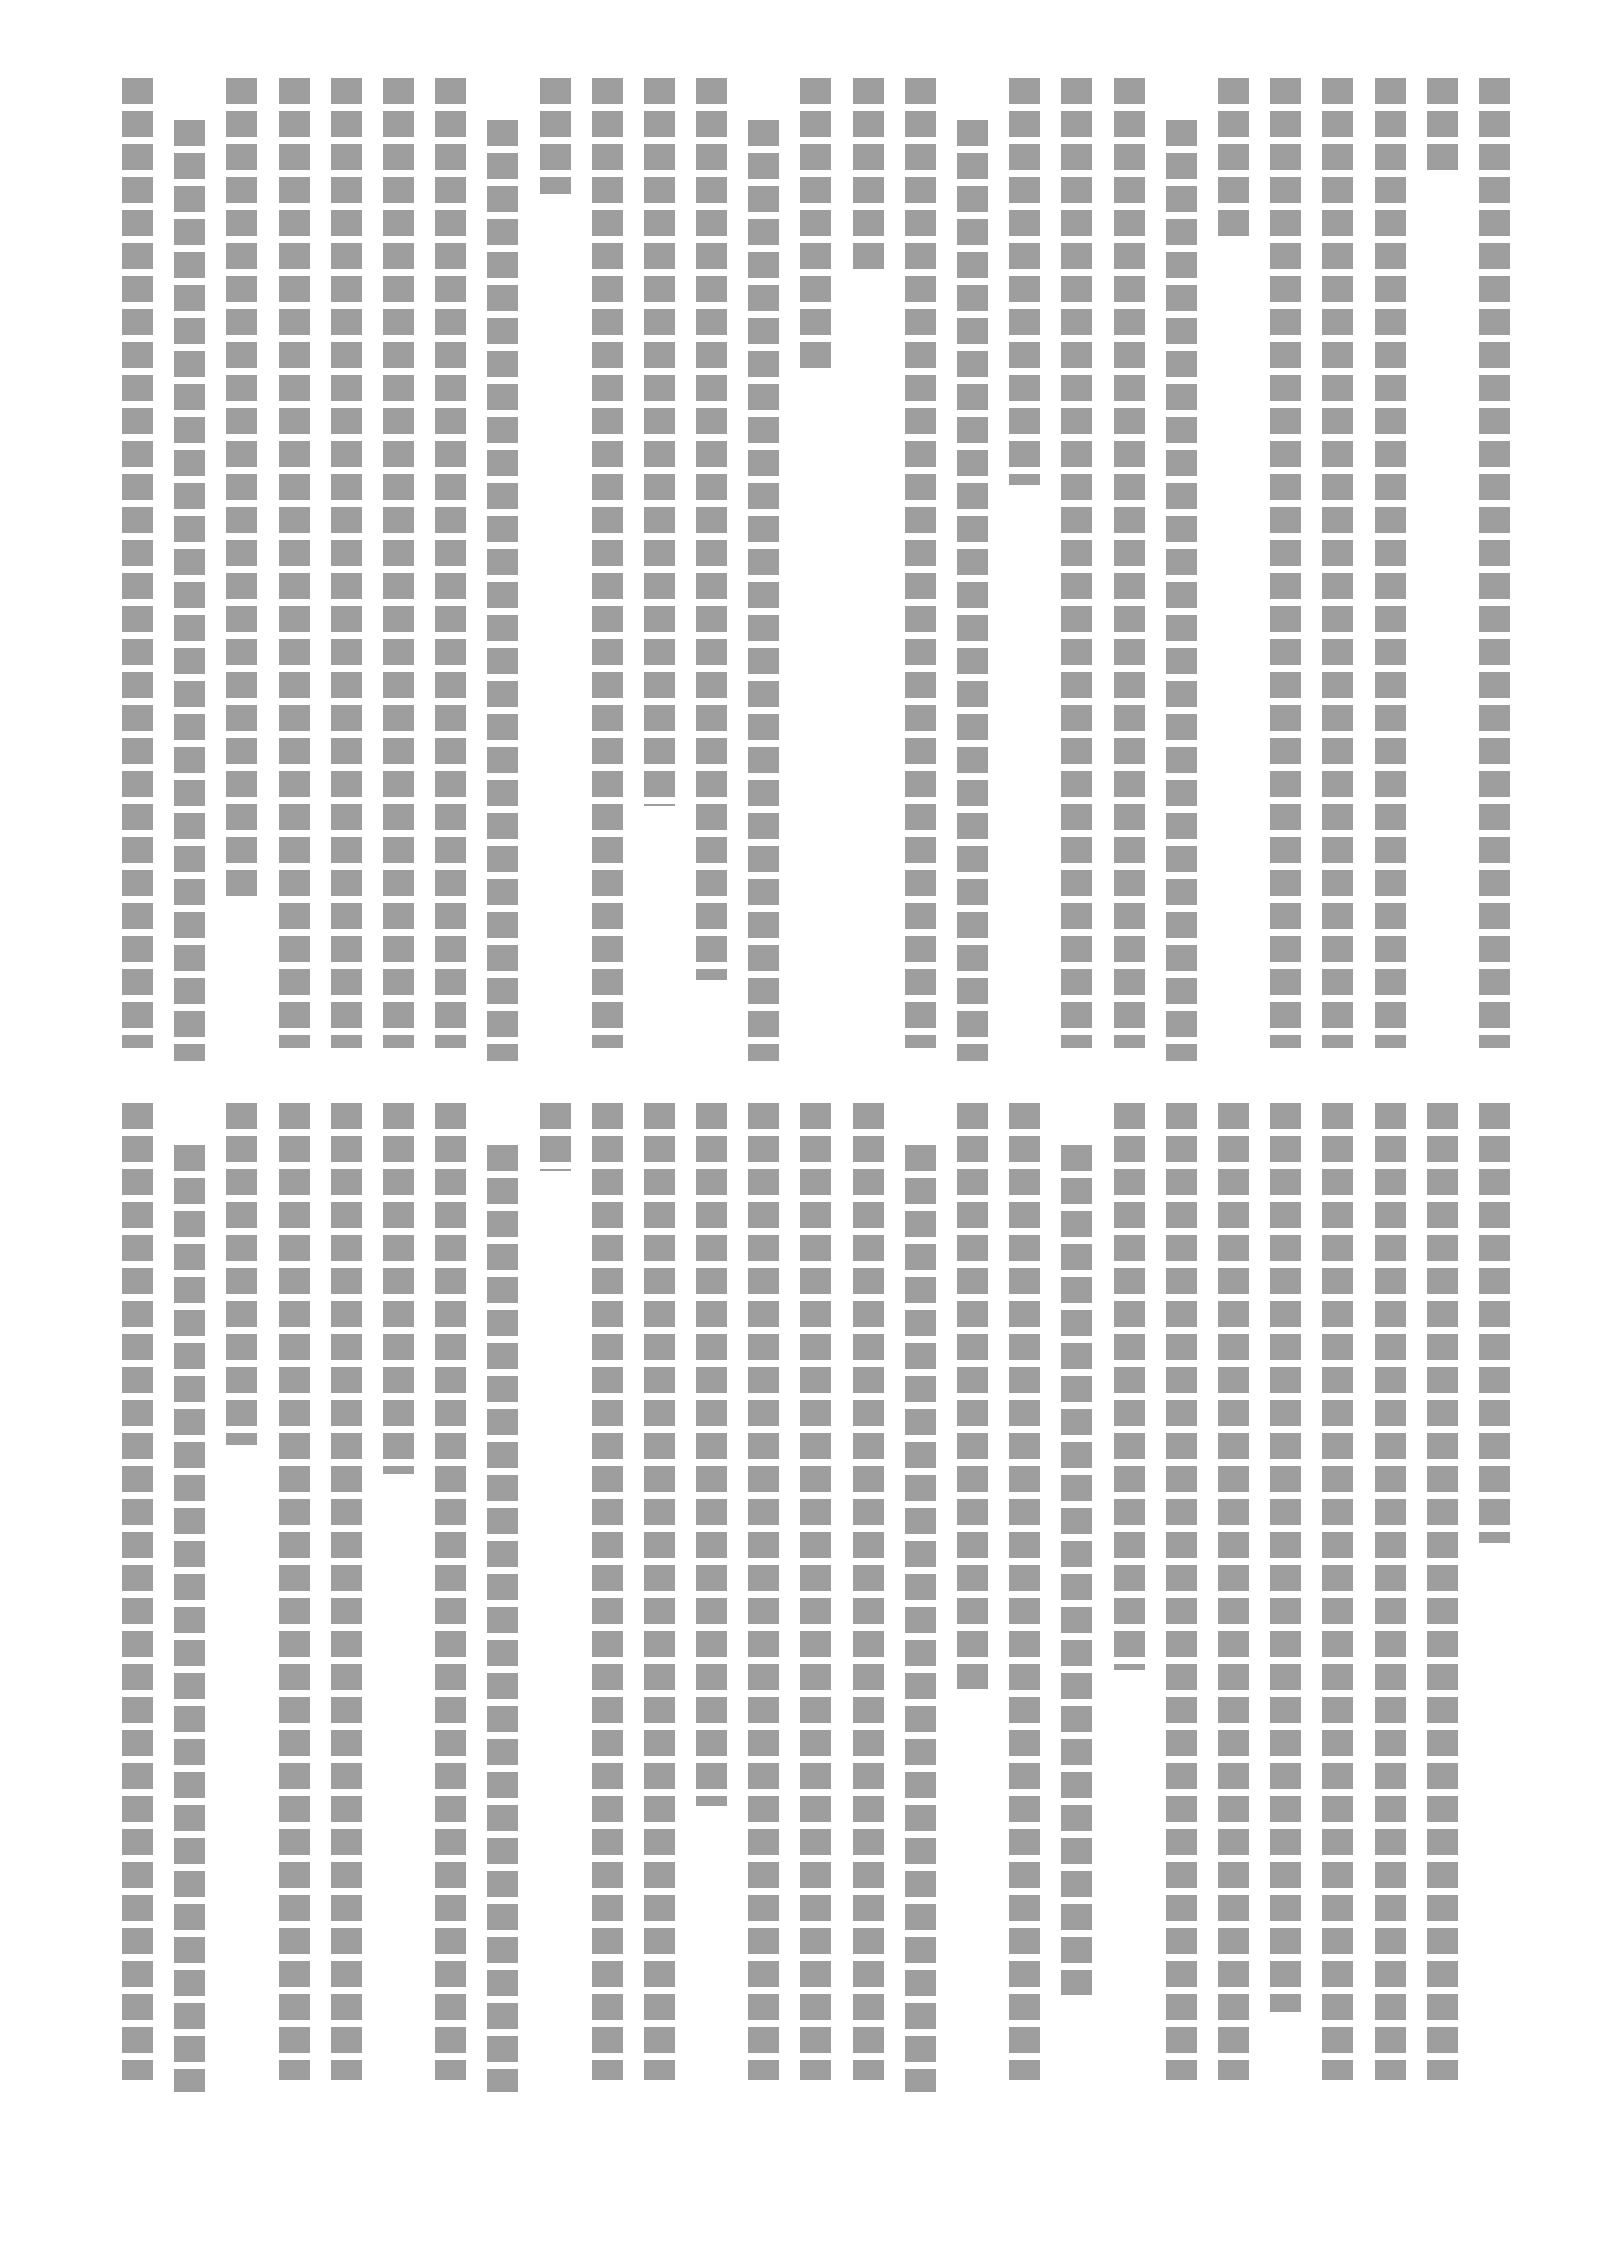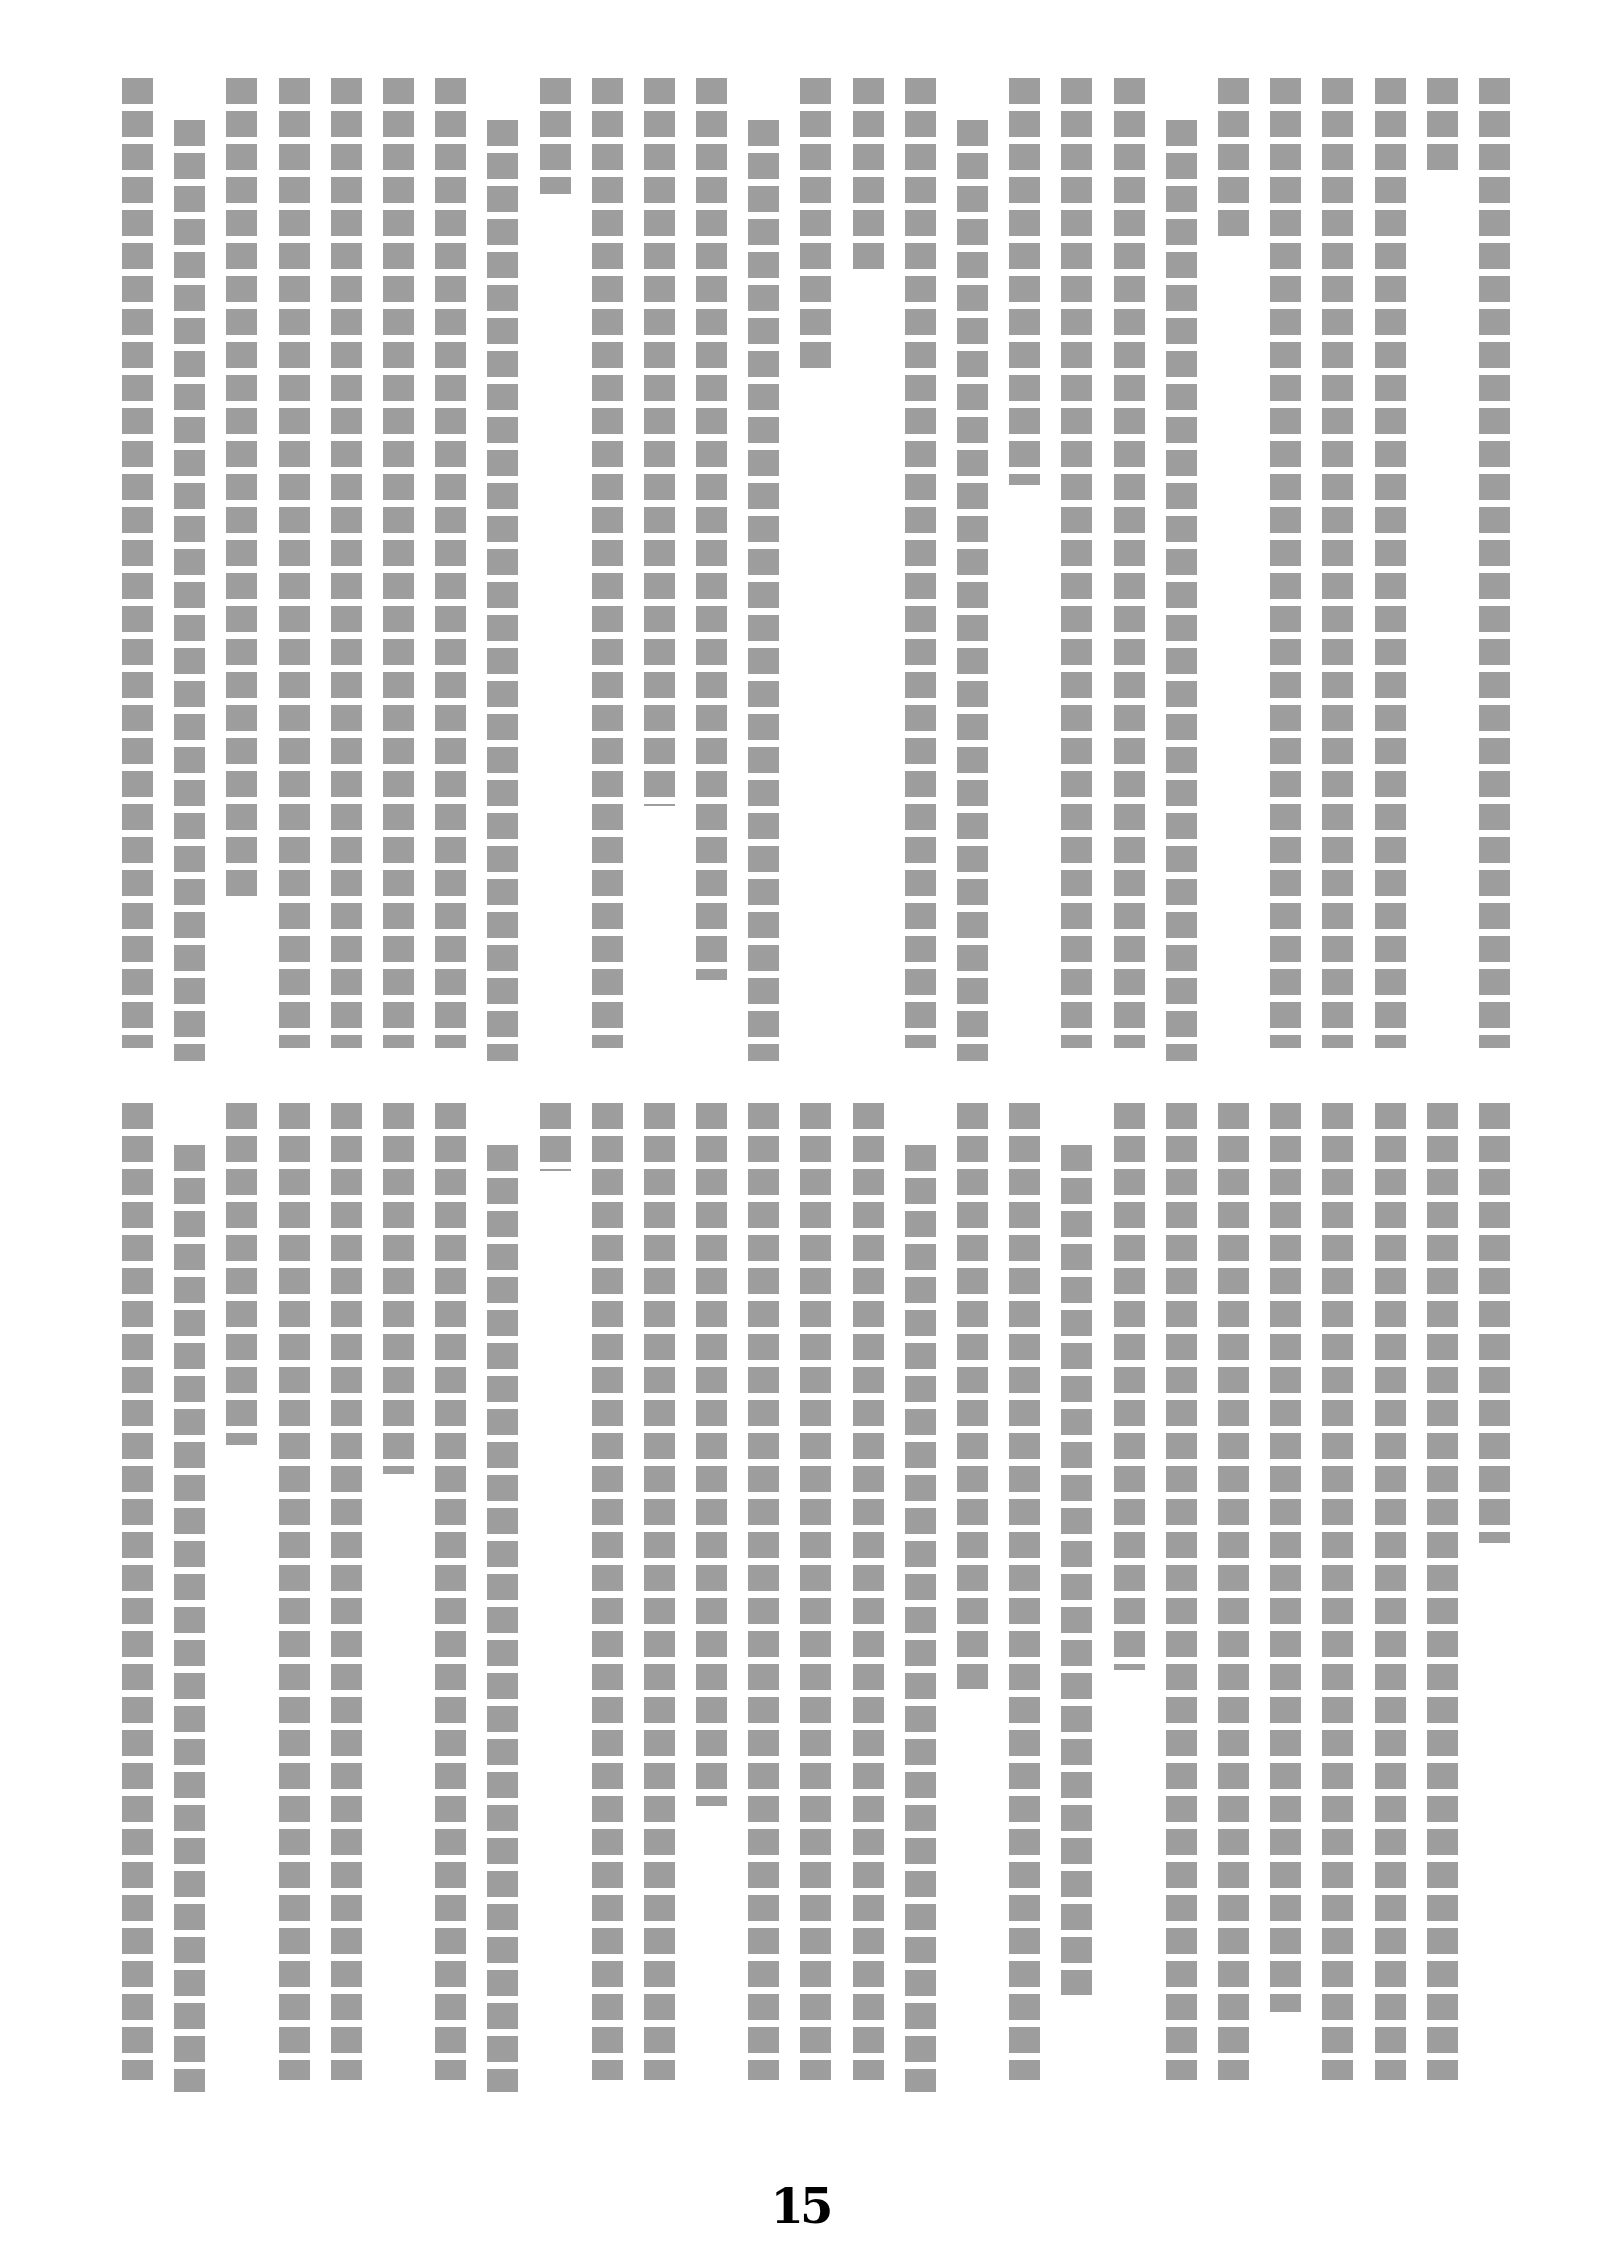--- a/index.html
+++ b/index.html
@@ -124,15 +124,14 @@
       <div class="col" style="margin-top: 3%; height: 97%;"></div>
       <div class="col" style="margin-top: 0%; height: 100%;"></div>
       <div class="col" style="margin-top: 0%; height: 38%;"></div>
       <div class="col" style="margin-top: 0%; height: 100%;"></div>
       <div class="col" style="margin-top: 0%; height: 100%;"></div>
       <div class="col" style="margin-top: 0%; height: 35%;"></div>
       <div class="col" style="margin-top: 3%; height: 97%;"></div>
       <div class="col" style="margin-top: 0%; height: 100%;"></div>
     </div>
 
-  <div class="page-number">15</div>
 
 </div>
 
 </body></html>

